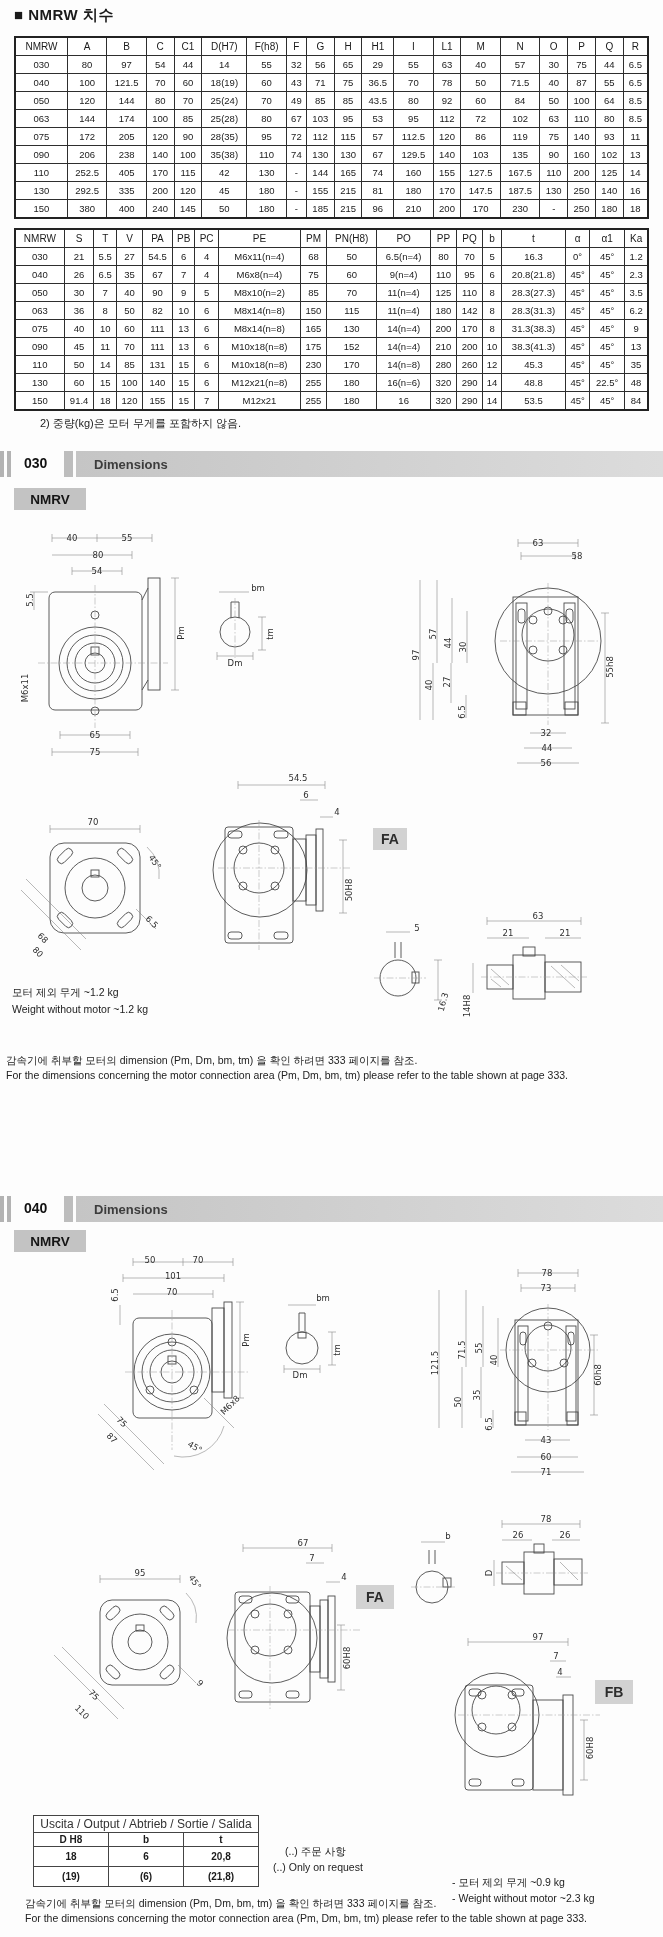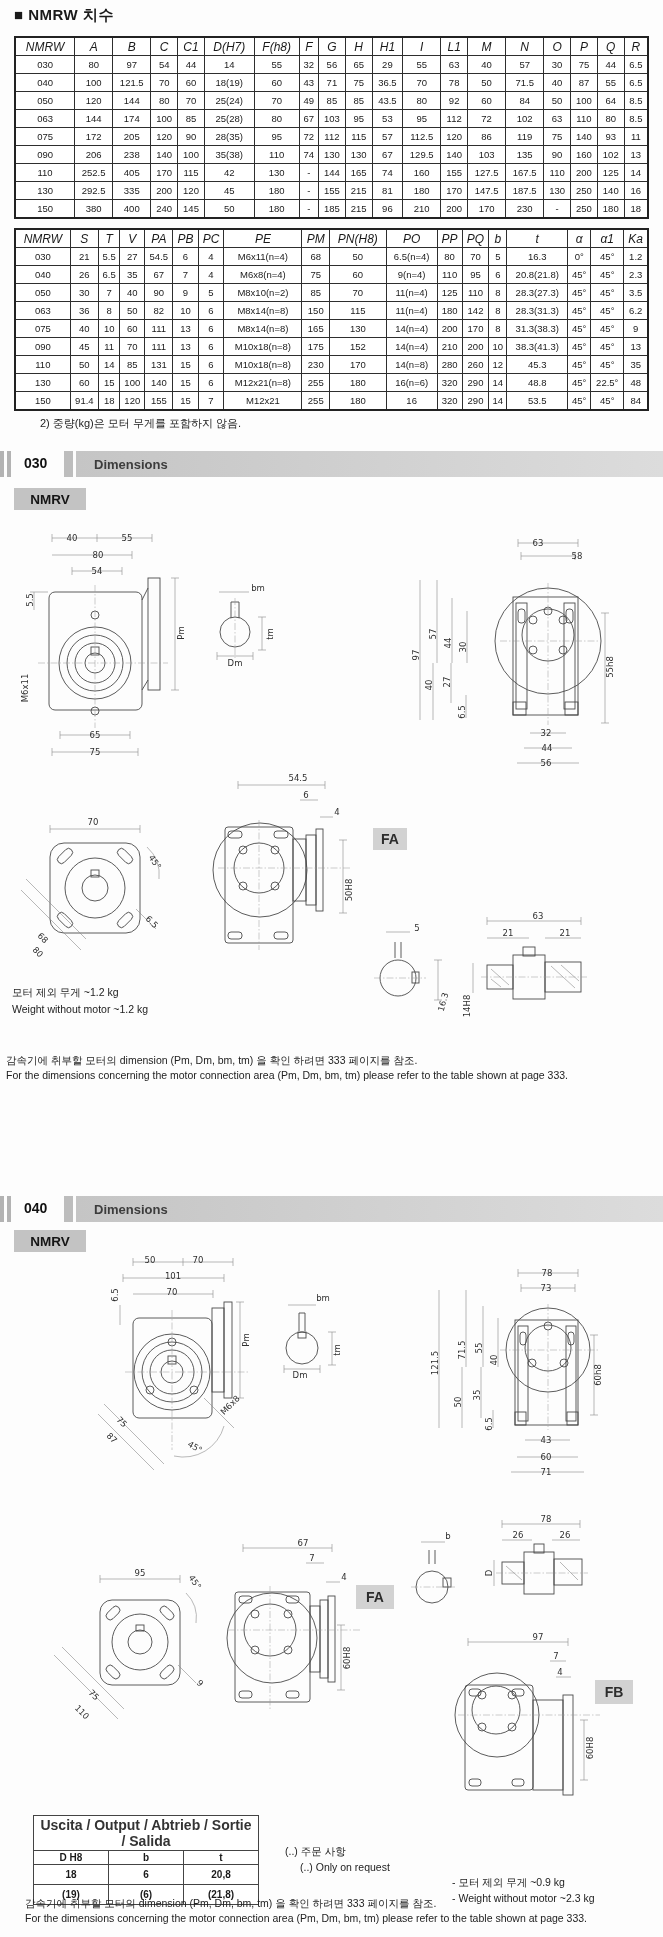--- a/index.html
+++ b/index.html
@@ -4,42 +4,42 @@
 <style>
   html,body{margin:0;padding:0;background:#e9e9e9;}
   #page{position:relative;width:663px;height:1937px;background:#fdfdfd;margin:0 auto;
         font-family:"Liberation Sans","DejaVu Sans",sans-serif;color:#1a1a1a;overflow:hidden;}
   .abs{position:absolute;}
   #pagetitle{left:14px;top:6px;font-size:15px;font-weight:bold;letter-spacing:0.5px;}
   .dimtable{position:absolute;left:14px;width:635px;border-collapse:collapse;border:2px solid #222;
             font-size:9.5px;background:#fff;}
   .dimtable th,.dimtable td{border:1px solid #2e2e2e;text-align:center;height:17px;
             padding:0 1px;white-space:nowrap;font-weight:normal;}
-  .dimtable th{font-size:12px;font-style:italic;}
+  .dimtable th{font-size:10px;}
   #table1{top:36px;} #table2{top:228px;}
   .note{left:14px;font-size:11px;color:#222;}
   .secbar{position:absolute;left:0;width:663px;height:26px;}
   .accent{position:absolute;top:0;height:26px;width:4px;background:#b3b3b3;}
   .a1{left:0;} .a2{left:7px;}
   .secnum{position:absolute;left:24px;top:4px;font-weight:bold;font-size:14px;color:#111;}
   .secdiv{position:absolute;left:64px;width:9px;height:26px;background:#bdbdbd;}
   .sectitle-bar{position:absolute;left:76px;right:0;top:0;height:26px;
       background:linear-gradient(to right,#c5c5c5,#dcdcdc);display:flex;align-items:center;
       padding-left:18px;font-weight:bold;color:#3c3c3c;font-size:13px;box-sizing:border-box;}
   .modelbadge{position:absolute;width:72px;height:22px;background:#c3c3c3;display:flex;
       align-items:center;justify-content:center;font-weight:bold;font-size:13.5px;color:#151515;}
   .fabadge{position:absolute;background:#d2d2d2;display:flex;align-items:center;justify-content:center;
       font-weight:bold;font-size:14px;color:#2c2c2c;}
   .labels{position:absolute;left:0;top:0;width:0;height:0;overflow:visible;}
   .dim{position:absolute;font-size:8.5px;color:#2f2f2f;white-space:nowrap;
       font-family:"DejaVu Sans",sans-serif;}
   .smalltext{font-size:10.5px;color:#222;}
   .outtable{position:absolute;left:33px;top:1815px;border-collapse:collapse;font-size:10px;background:#fff;}
   .outtable th,.outtable td{border:1px solid #444;text-align:center;padding:1px 4px;}
-  .outtable .cap{font-size:14px;font-weight:bold;color:#333;}
+  .outtable .cap{font-size:12px;font-weight:normal;color:#333;}
   .outtable th{font-weight:bold;}
   .outtable td{font-weight:bold;width:66px;height:17px;}
   svg{position:absolute;overflow:visible;}
   .g-line{stroke:#4a4a4a;stroke-width:0.9;fill:none;}
   .g-dim{stroke:#8a8a8a;stroke-width:0.6;fill:none;}
   .g-cl{stroke:#9a9a9a;stroke-width:0.5;fill:none;stroke-dasharray:7 2 1.5 2;}
 </style>
 </head>
 <body>
 
@@ -907,21 +907,21 @@
         </tr>
         <tr>
           <td>(19)</td>
           <td>(6)</td>
           <td>(21,8)</td>
         </tr>
       </tbody>
     </table>
 
   <div class="abs smalltext" style="left:285px;top:1845px;">(..) 주문 사항</div>
-  <div class="abs smalltext" style="left:300px;top:1861px;text-align:right;">(..) Only on request</div>
+  <div class="abs smalltext" style="left:273px;top:1861px;text-align:right;">(..) Only on request</div>
   <div class="abs smalltext" style="left:452px;top:1876px;">- 모터 제외 무게        ~0.9 kg</div>
   <div class="abs smalltext" style="left:452px;top:1892px;">- Weight without motor ~2.3 kg</div>
 
   <div class="abs smalltext" style="left:25px;top:1897px;">감속기에 취부할 모터의 dimension (Pm, Dm, bm, tm) 을 확인 하려면 333 페이지를 참조.</div>
   <div class="abs smalltext" style="left:25px;top:1912px;">For the dimensions concerning the motor connection area (Pm, Dm, bm, tm) please refer to the table shown at page 333.</div>
 
   <div class="labels">
       <span class="dim" style="left: 150px; top: 1260px; transform: translate(-50%, -50%) rotate(0deg);">50</span>
       <span class="dim" style="left: 198px; top: 1260px; transform: translate(-50%, -50%) rotate(0deg);">70</span>
       <span class="dim" style="left: 173px; top: 1276px; transform: translate(-50%, -50%) rotate(0deg);">101</span>

